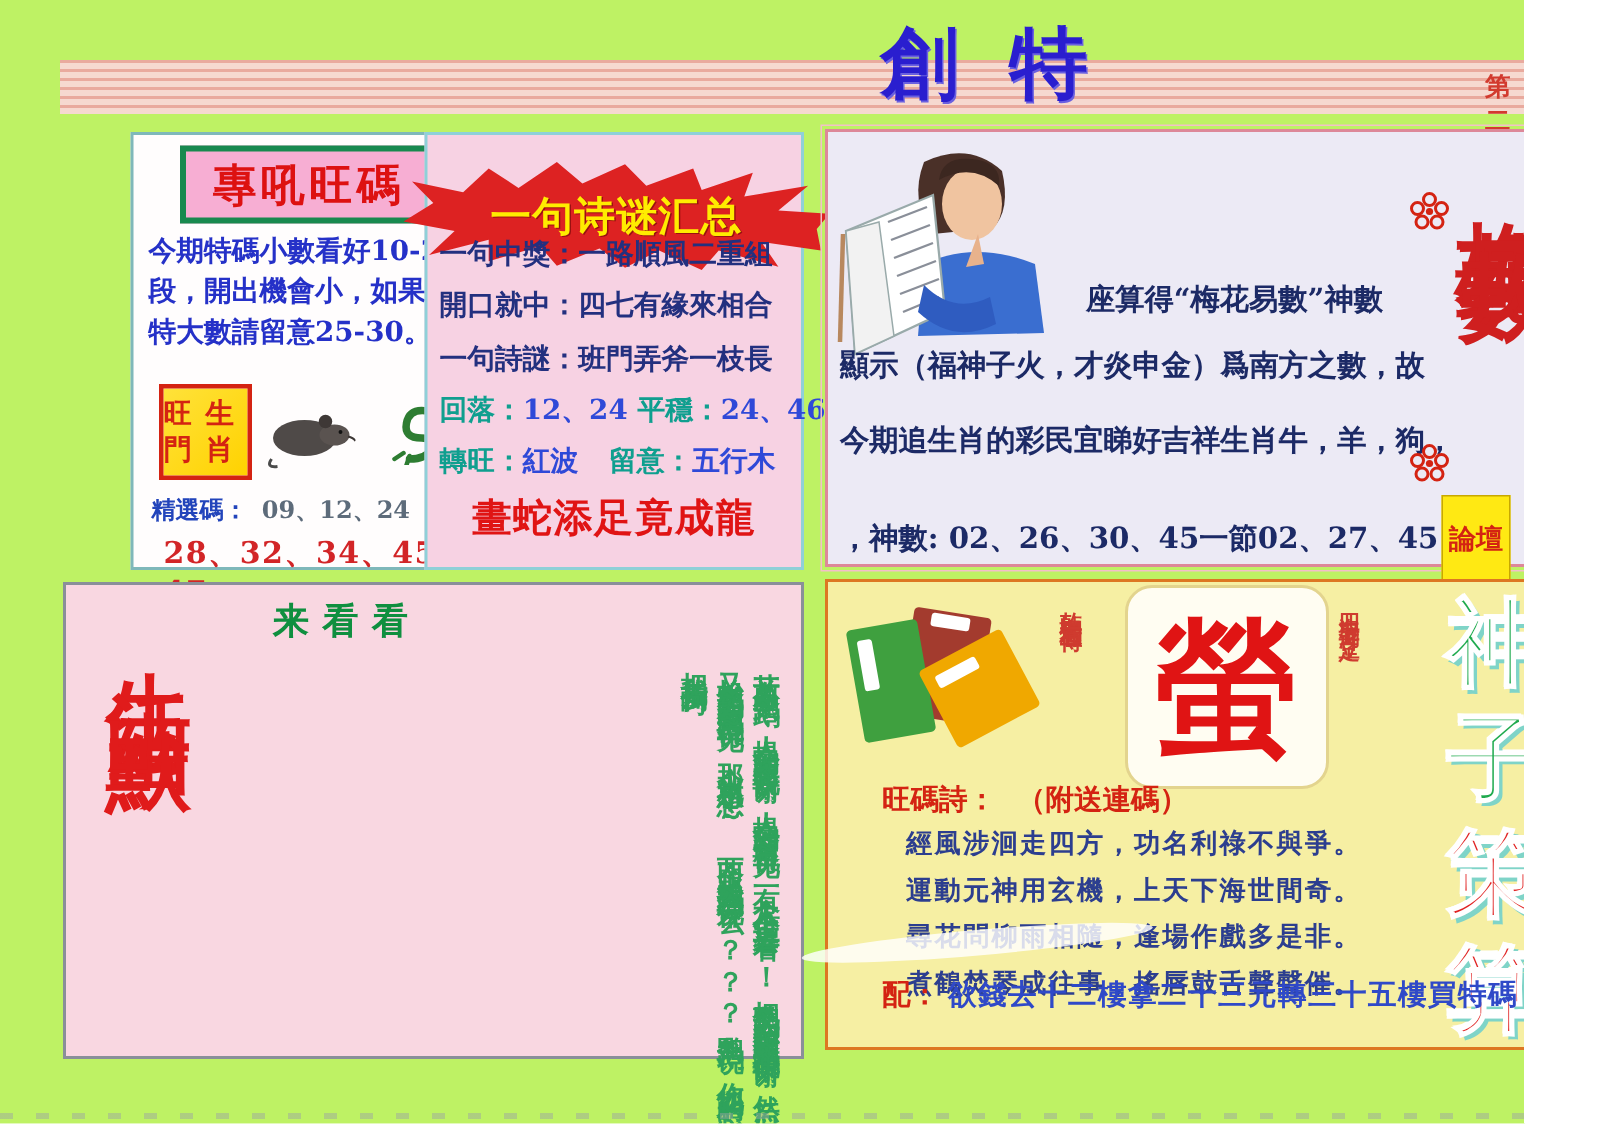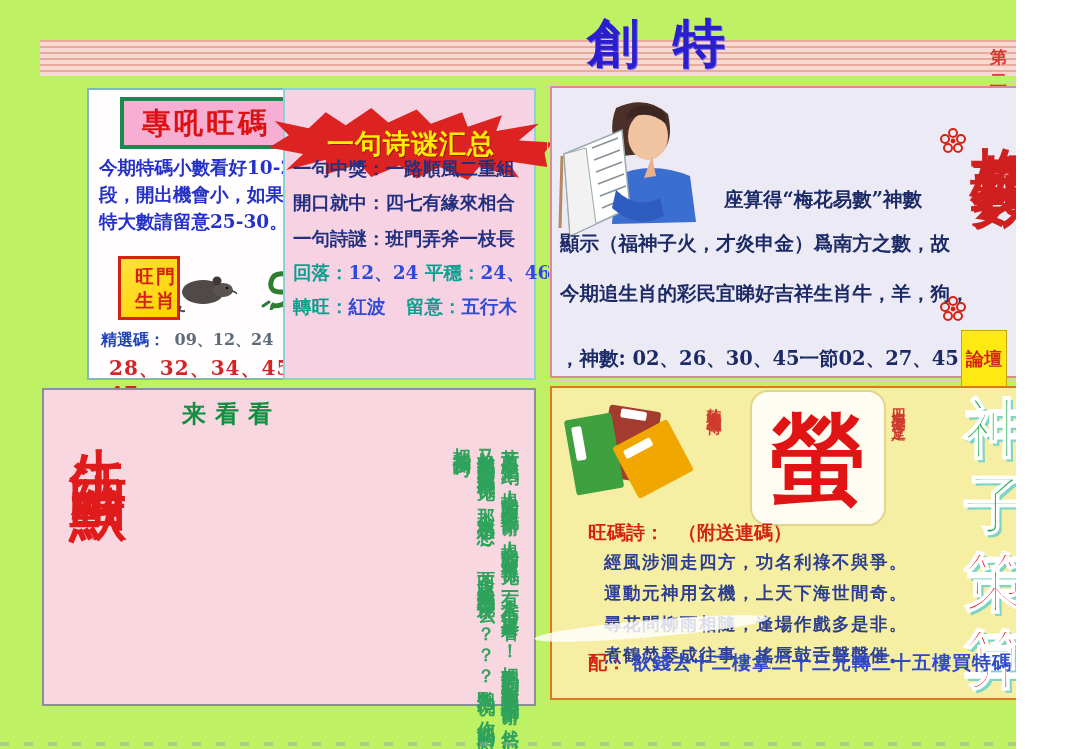--- a/index.html
+++ b/index.html
@@ -15,23 +15,23 @@
   .edition{position:absolute;left:990px;top:46px;font-size:17px;font-weight:bold;color:#d23a2e;}
   
   .box{position:absolute;box-sizing:border-box;}
   
   .wangma{left:42px;top:88px;width:238px;height:292px;background:#fffdfd;border:2px solid #7fb8ba;margin-left:45px;}
   .wangma-title{position:absolute;left:31px;top:7px;width:164px;height:44px;line-height:44px;
     text-align:center;background:#f7aed3;border:4px solid #18894f;color:#dd1111;
     font-size:29px;font-weight:bold;letter-spacing:3px;}
   .wangma-body{position:absolute;left:10px;top:64px;width:216px;margin:0;
     color:#2531c8;font-size:18.5px;font-weight:600;line-height:27px;}
-  .zodiac-badge{position:absolute;left:29px;top:166px;width:56px;height:58px;
+  .zodiac-badge{position:absolute;left:17px;top:166px;width:56px;height:58px;
     background:linear-gradient(135deg,#ffe23a,#ffd200);border:3px solid #d42312;
-    display:flex;flex-direction:column;align-items:flex-end;justify-content:center;
+    display:flex;align-items:center;justify-content:center;
     color:#d42312;font-weight:bold;font-size:19px;line-height:24px;letter-spacing:2px;}
   .rat-wrap{position:absolute;left:86px;top:178px;}
   .dragon-wrap{position:absolute;left:158px;top:158px;}
   .picks1{position:absolute;left:12px;top:240px;font-size:16px;font-weight:bold;white-space:nowrap;}
   .picks-label{color:#2244bb;}
   .picks-nums{color:#5d6b7a;margin-left:4px;}
   .picks2{position:absolute;left:20px;top:265px;font-size:20px;font-weight:bold;color:#d22527;letter-spacing:1px;}
   
   .puzzle{left:283px;top:88px;width:253px;height:292px;background:#f7d2e3;border:2px solid #8fd0d8;}
   .starburst{position:absolute;left:-16px;top:18px;width:284px;height:72px;background:#dd2222;
@@ -149,20 +149,21 @@
       <span class="plabel">一句詩謎：</span><span>班門弄斧一枝長</span>
     </div>
     <div class="prow" style="top:170px">
       <span class="stat-label">回落：</span><span class="stat-value">12、24</span>
       <span class="stat-label">平穩：</span><span class="stat-value">24、46</span>
     </div>
     <div class="prow" style="top:204px">
       <span class="stat-label">轉旺：</span><span class="stat-value" style="margin-right:14px">紅波</span>
       <span class="stat-label">留意：</span><span class="stat-value">五行木</span>
     </div>
+    <div class="puzzle-footer">畫蛇添足竟成龍</div>
   </section>
 
   <section class="box meihua">
     <span class="reader-wrap">
       <svg width="168" height="170" viewBox="0 0 168 170">
         <path d="M60 18 q30 -14 52 6 q6 26 -6 38 l-40 4 q-16 -22 -6 -48" fill="#4a3028"></path>
         <ellipse cx="92" cy="46" rx="20" ry="24" fill="#f0c4a0"></ellipse>
         <path d="M70 30 q22 -12 40 4 q2 -16 -18 -18 q-20 -2 -22 14" fill="#3c2720"></path>
         <path d="M60 86 q34 -16 74 0 l6 46 l-84 2 z" fill="#3a6ed0"></path>
         <path d="M96 66 l4 20 l-12 2 z" fill="#e8b28c"></path>

